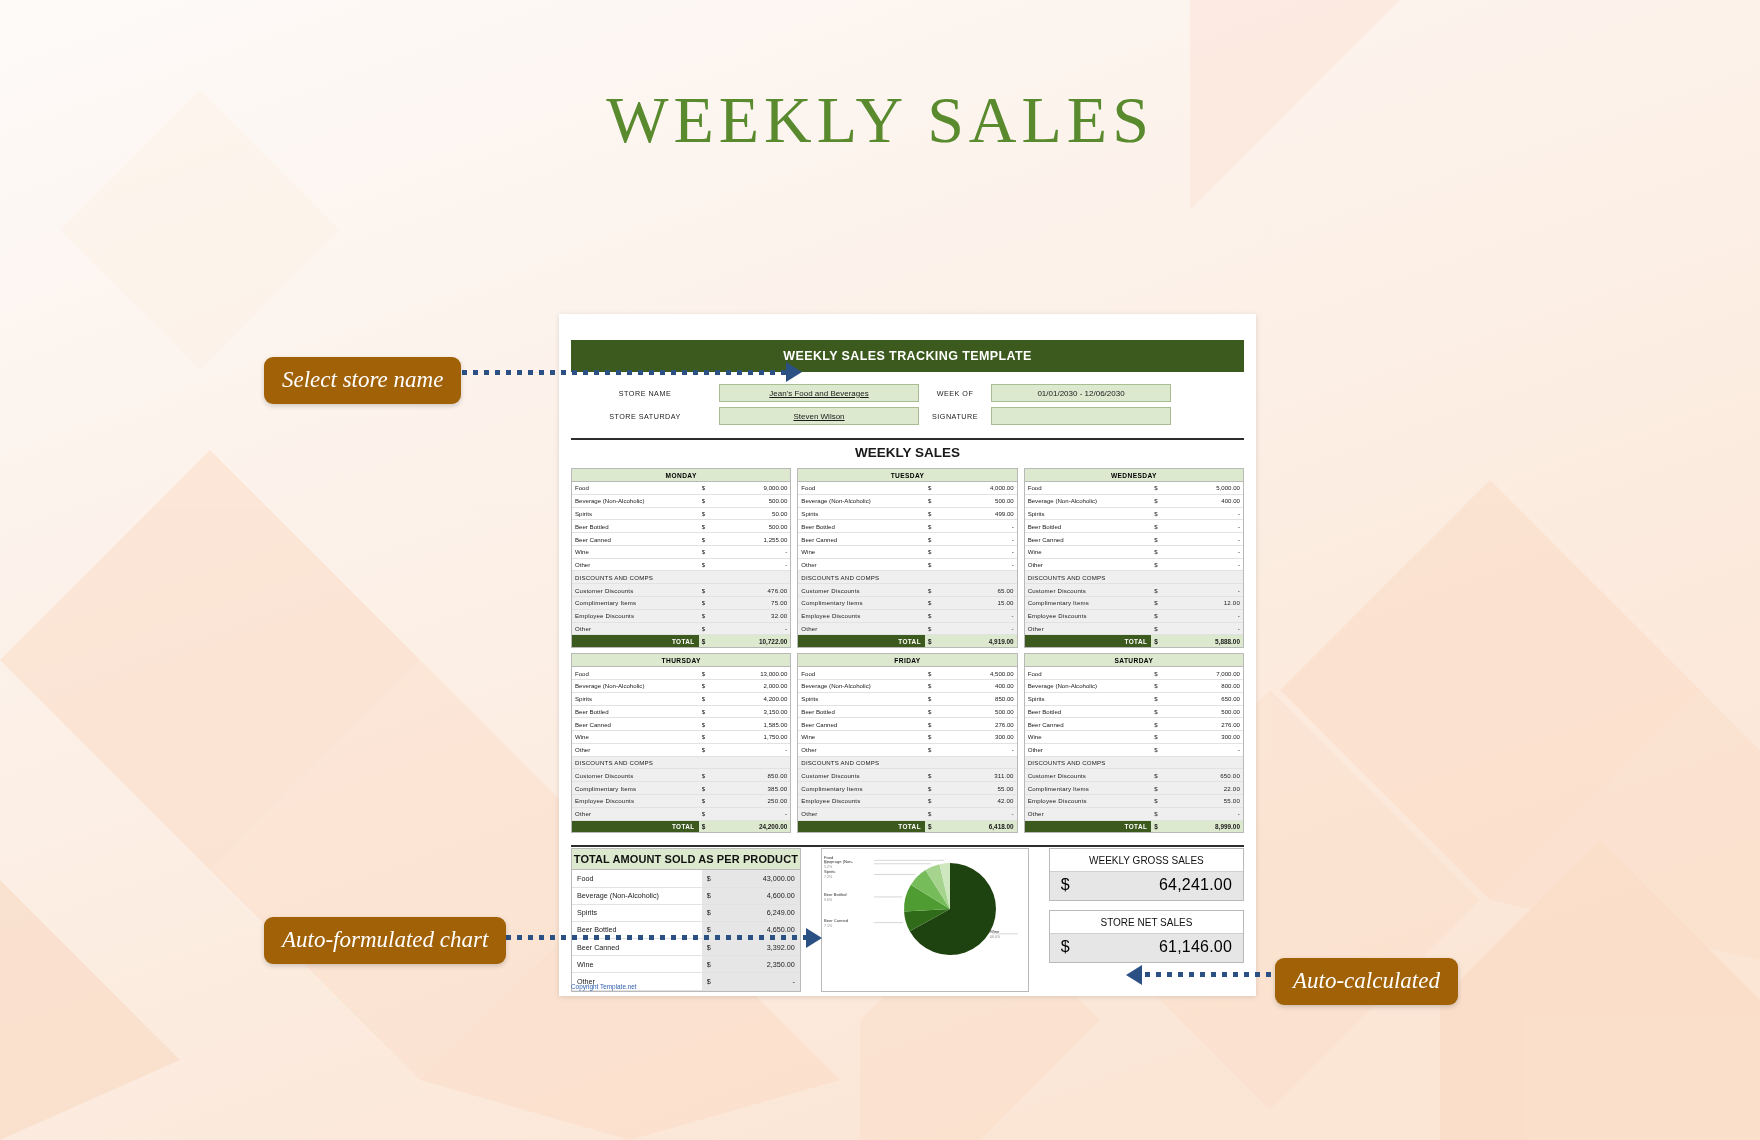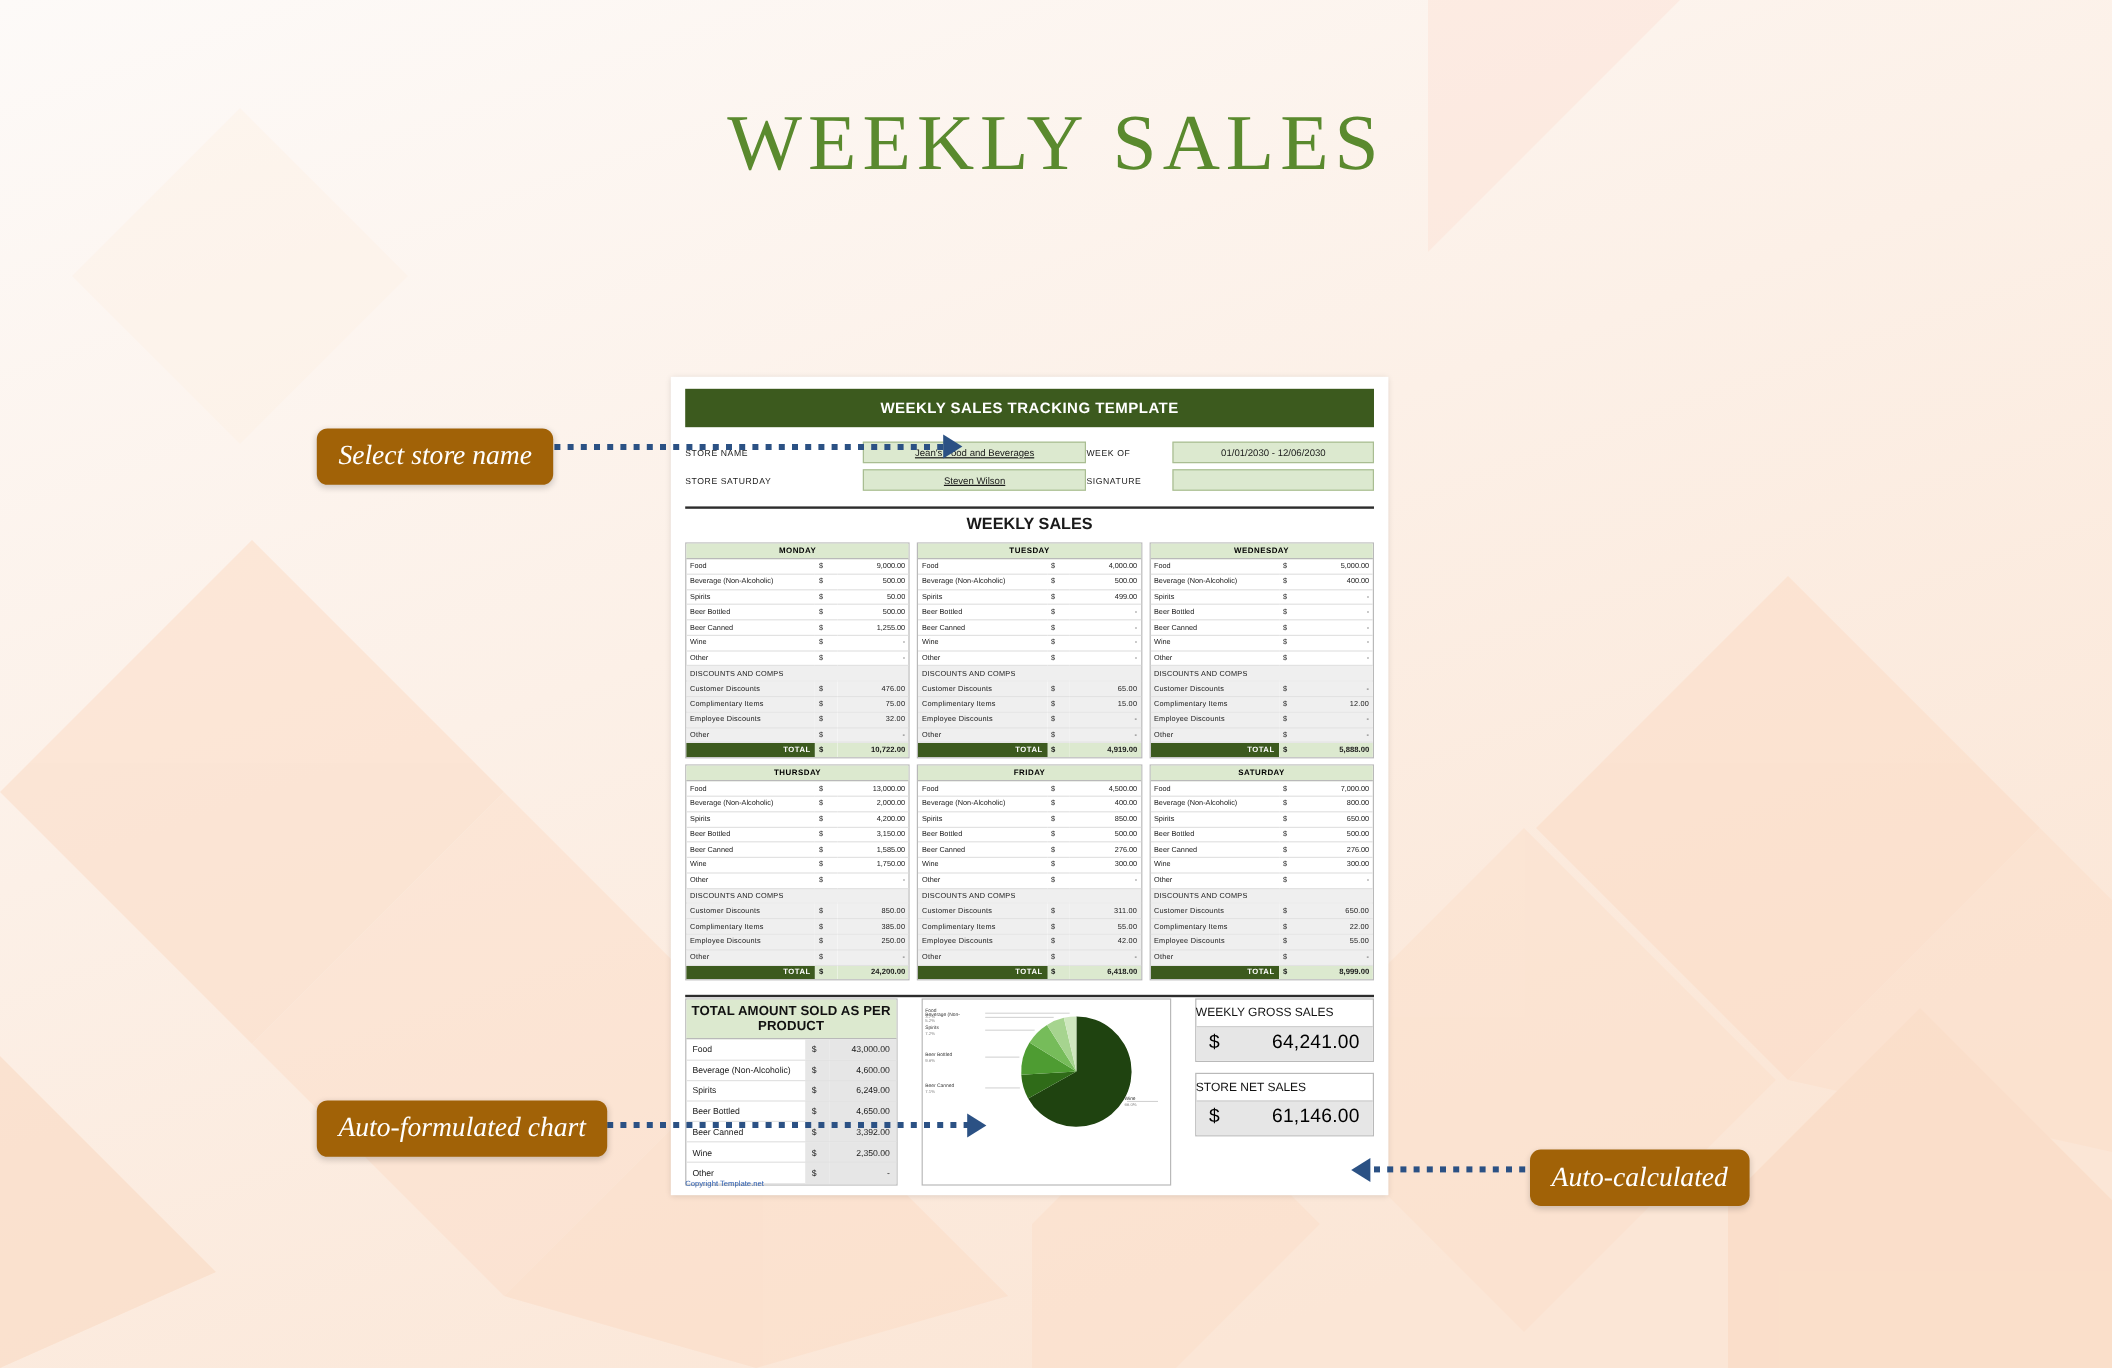--- a/index.html
+++ b/index.html
@@ -26,43 +26,43 @@
     font-size: 66px;
     line-height: 1.08;
     letter-spacing: 5px;
   }
   .page-title .l2 { display: block; }
 
   
   .sheet {
     position: absolute;
     left: 559px; top: 314px;
-    width: 598px; height: 682px;
+    width: 697px; height: 682px;
     background: #ffffff;
     box-shadow: 0 1px 5px rgba(0,0,0,.13);
     z-index: 2;
-    padding: 10px 12px 0 12px;
+    padding: 26px 12px 0 12px;
   }
 
   .doc-head {
     background: #3c5a1e;
     color: #ffffff;
     text-align: center;
     font-weight: bold;
     font-size: 12.5px;
     letter-spacing: .4px;
     padding: 9px 0;
   }
 
   
   .info { margin-top: 12px; }
   .info-row { display: flex; align-items: center; margin-bottom: 5px; }
   .lbl {
     font-size: 7.2px; letter-spacing: .5px; color: #1a1a1a;
-    text-align: left; flex: 0 0 auto;
+    text-align: center; flex: 0 0 auto;
   }
   .lbl.w1 { width: 148px; }
   .lbl.w2 { width: 72px; }
   .fld {
     background: #dce9cf;
     border: 1px solid #a9bd92;
     height: 18px;
     font-size: 8px;
     color: #1a1a1a;
     display: flex; align-items: center; justify-content: center;
@@ -121,21 +121,21 @@
     color: #1a1a1a;
   }
   table.p td.nm { width: 57%; }
   table.p td.cur { width: 11%; background: #e6e6e6; }
   table.p td.val { width: 32%; text-align: right; background: #e6e6e6; }
 
   .chartbox { width: 208px; border: 1px solid #b9b9b9; position: relative; background:#fff; }
   .sales { width: 197px; display: flex; flex-direction: column; gap: 9px; }
   .salesbox { border: 1px solid #b9b9b9; }
   .salesbox .hd {
-    text-align: left; font-size: 10px; color: #111; padding: 6px 0 5px;
+    text-align: center; font-size: 10px; color: #111; padding: 6px 0 5px;
   }
   .salesbox .amt {
     background: #e6e6e6; display: flex; align-items: center;
     justify-content: space-between; padding: 4px 11px 6px;
     border-top: 1px solid #cfcfcf;
   }
   .salesbox .amt .cur { font-size: 16px; }
   .salesbox .amt .num { font-size: 16px; letter-spacing: .2px; }
 
   .copy {

